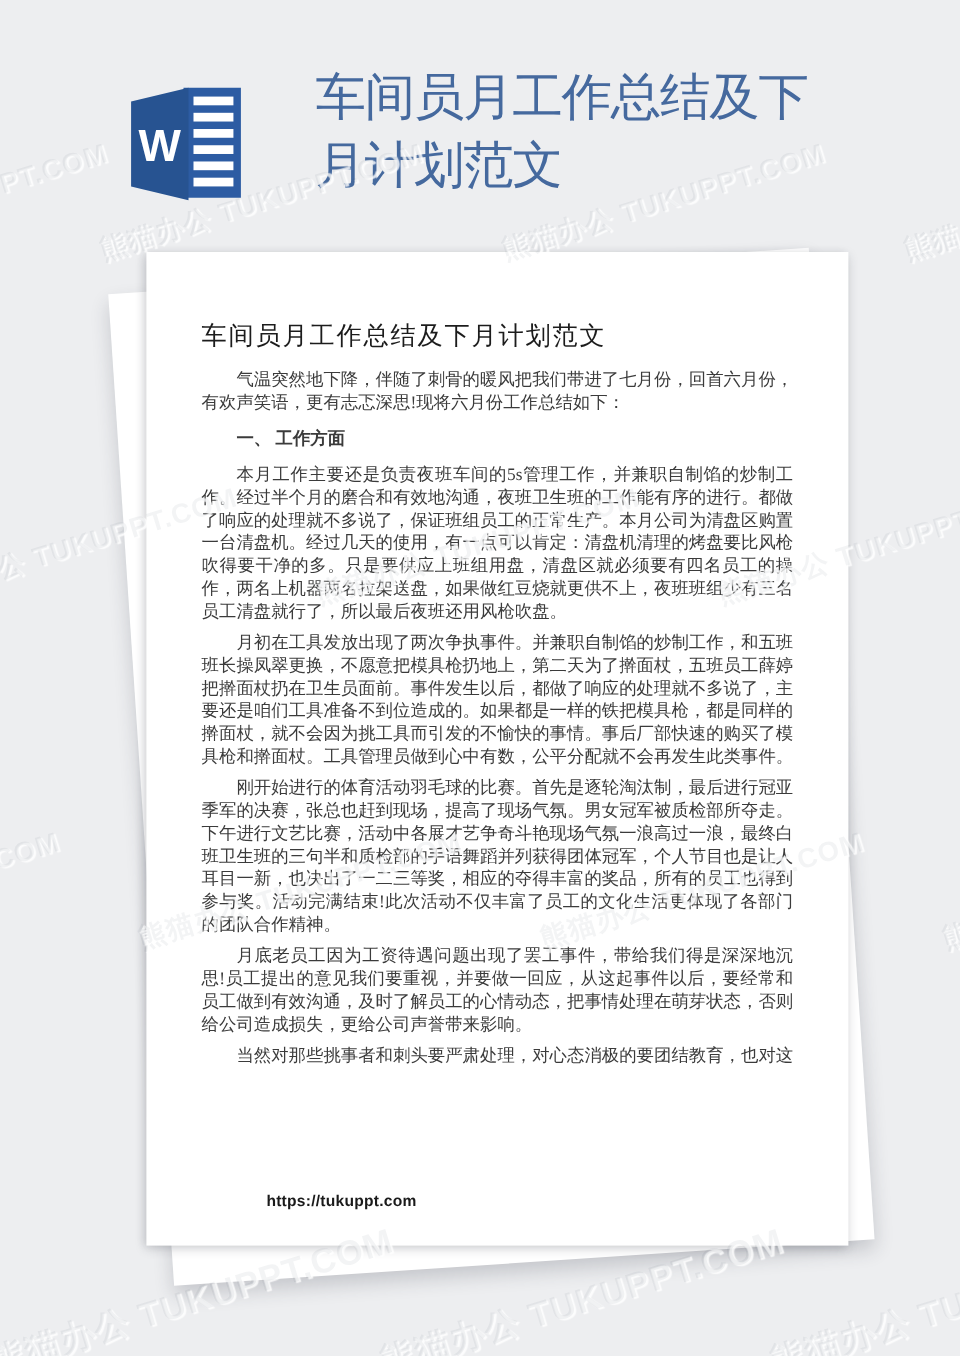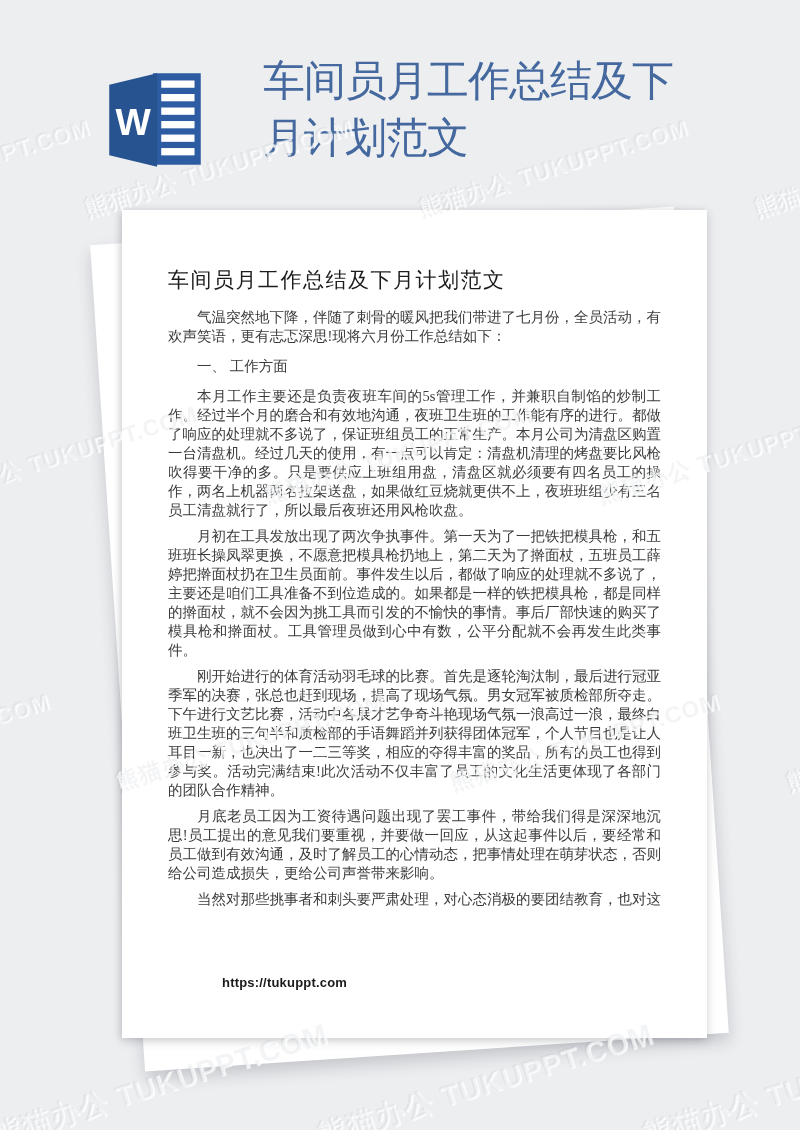--- a/index.html
+++ b/index.html
@@ -36,23 +36,23 @@
     font-family:"Liberation Serif","DejaVu Serif",serif;
     font-size:21px;font-weight:400;color:#1c1c1c;
     letter-spacing:1.5px;margin:0 0 14px 0;
   }
   .doc-body{width:100%;}
   .doc-p,.doc-h{
     font-family:"Liberation Serif","DejaVu Serif",serif;
     font-size:14.5px;line-height:19px;color:#3b3b3b;
     text-align:justify;text-indent:2em;margin:7px 0;
   }
-  .doc-h{margin:11px 0;}
+  .doc-h{margin:11px 0;font-weight:bold;}
   .doc-url{
-    position:absolute;left:68px;bottom:48px;
+    position:absolute;left:68px;bottom:30px;
     font-family:"Liberation Sans",sans-serif;
     font-size:13px;font-weight:bold;color:#1a1a1a;letter-spacing:0.2px;padding-left:32px;
   }
 
   
   .watermark-layer{position:absolute;inset:0;z-index:3;pointer-events:none;}
   .wm{
     position:absolute;white-space:nowrap;
     transform:translate(-50%,-50%) rotate(-17deg);
     font-family:"Liberation Sans",sans-serif;font-weight:bold;
@@ -81,24 +81,24 @@
       </svg>
     </div>
     <h1 class="header-title">车间员月工作总结及下月计划范文</h1>
   </header>
 
   <div class="doc-stack">
     <div class="page back"></div>
     <div class="page main">
       <h2 class="doc-title">车间员月工作总结及下月计划范文</h2>
       <div class="doc-body">
-          <p class="doc-p">气温突然地下降，伴随了刺骨的暖风把我们带进了七月份，全员活动，有欢声笑语，更有志忑深思!现将六月份工作总结如下：</p>
+          <p class="doc-p">气温突然地下降，伴随了刺骨的暖风把我们带进了七月份，回首六月份，有欢声笑语，更有志忑深思!现将六月份工作总结如下：</p>
           <p class="doc-h">一、 工作方面</p>
           <p class="doc-p">本月工作主要还是负责夜班车间的5s管理工作，并兼职自制馅的炒制工作。经过半个月的磨合和有效地沟通，夜班卫生班的工作能有序的进行。都做了响应的处理就不多说了，保证班组员工的正常生产。本月公司为清盘区购置一台清盘机。经过几天的使用，有一点可以肯定：清盘机清理的烤盘要比风枪吹得要干净的多。只是要供应上班组用盘，清盘区就必须要有四名员工的操作，两名上机器两名拉架送盘，如果做红豆烧就更供不上，夜班班组少有三名员工清盘就行了，所以最后夜班还用风枪吹盘。</p>
-          <p class="doc-p">月初在工具发放出现了两次争执事件。第一天为了一把铁把模具枪，和五班班长操凤翠更换，不愿意把模具枪扔地上，第二天为了擀面杖，五班员工薛婷把擀面杖扔在卫生员面前。事件发生以后，都做了响应的处理就不多说了，主要还是咱们工具准备不到位造成的。如果都是一样的铁把模具枪，都是同样的擀面杖，就不会因为挑工具而引发的不愉快的事情。事后厂部快速的购买了模具枪和擀面杖。工具管理员做到心中有数，公平分配就不会再发生此类事件。</p>
+          <p class="doc-p">月初在工具发放出现了两次争执事件。并兼职自制馅的炒制工作，和五班班长操凤翠更换，不愿意把模具枪扔地上，第二天为了擀面杖，五班员工薛婷把擀面杖扔在卫生员面前。事件发生以后，都做了响应的处理就不多说了，主要还是咱们工具准备不到位造成的。如果都是一样的铁把模具枪，都是同样的擀面杖，就不会因为挑工具而引发的不愉快的事情。事后厂部快速的购买了模具枪和擀面杖。工具管理员做到心中有数，公平分配就不会再发生此类事件。</p>
           <p class="doc-p">刚开始进行的体育活动羽毛球的比赛。首先是逐轮淘汰制，最后进行冠亚季军的决赛，张总也赶到现场，提高了现场气氛。男女冠军被质检部所夺走。下午进行文艺比赛，活动中各展才艺争奇斗艳现场气氛一浪高过一浪，最终白班卫生班的三句半和质检部的手语舞蹈并列获得团体冠军，个人节目也是让人耳目一新，也决出了一二三等奖，相应的夺得丰富的奖品，所有的员工也得到参与奖。活动完满结束!此次活动不仅丰富了员工的文化生活更体现了各部门的团队合作精神。</p>
           <p class="doc-p">月底老员工因为工资待遇问题出现了罢工事件，带给我们得是深深地沉思!员工提出的意见我们要重视，并要做一回应，从这起事件以后，要经常和员工做到有效沟通，及时了解员工的心情动态，把事情处理在萌芽状态，否则给公司造成损失，更给公司声誉带来影响。</p>
           <p class="doc-p">当然对那些挑事者和刺头要严肃处理，对心态消极的要团结教育，也对这</p>
         </div>
       <div class="doc-url">https://tukuppt.com</div>
     </div>
   </div>
 
   <div class="watermark-layer">
       <span class="wm" style="left: -45px; top: 168px; font-size: 23px;">熊猫办公 TUKUPPT.COM</span>

